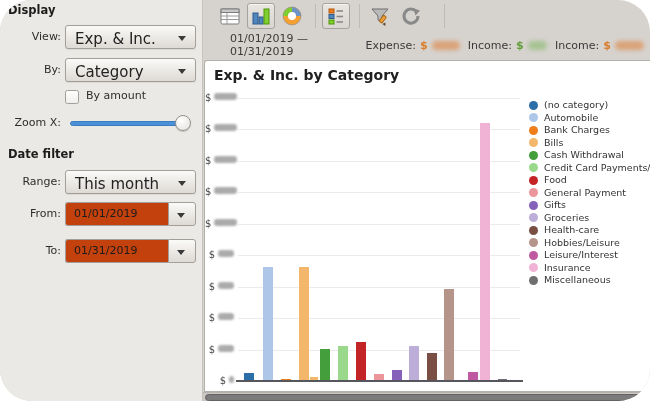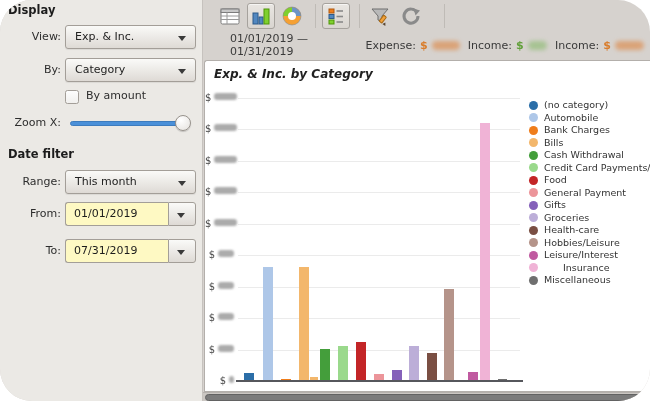--- a/index.html
+++ b/index.html
@@ -10,32 +10,32 @@
   
   .sidebar { position:absolute; left:0; top:0; width:203px; height:401px;
              background:#ebe9e5; border-right:1px solid #c6c2be; }
   .section-label { position:absolute; left:8px; font-weight:bold; font-size:11.5px; color:#1c1c1c; }
   .srow { position:absolute; left:0; width:203px; height:24px; }
   .srow .flabel { position:absolute; left:0; top:0; width:61px; height:24px; line-height:24px;
                   text-align:right; color:#2d2d2d; }
   .combo { position:absolute; left:65px; top:0; width:131px; height:24px;
            background:linear-gradient(#fafaf8,#dedad5); border:1px solid #a39e98; border-radius:3px;
            box-shadow:0 1px 1px rgba(0,0,0,.07); cursor:default; }
-  .combo .val { position:absolute; left:9px; top:4px; font-size:11px; color:#222; }
+  .combo .val { position:absolute; left:9px; top:4px; font-size:15px; color:#222; }
   .tri { position:absolute; right:9px; top:10px; width:0; height:0;
          border-left:4px solid transparent; border-right:4px solid transparent; border-top:5px solid #3a3a3a; }
   .checkbox { position:absolute; left:65px; top:4px; width:14px; height:14px;
               background:linear-gradient(#fdfdfd,#f1f0ee); border:1px solid #a39e98; border-radius:2.5px; }
   .cblabel { position:absolute; left:86px; top:3px; }
   .slider-track { position:absolute; left:70px; top:10px; width:118px; height:5px;
                   background:#4a90d9; border:1px solid #3d7cbe; border-radius:3px; }
   .slider-handle { position:absolute; left:175px; top:4px; width:16px; height:16px; border-radius:50%;
                    background:radial-gradient(circle at 35% 30%, #ffffff, #e4e1dd); border:1px solid #97928c;
                    box-shadow:0 1px 1px rgba(0,0,0,.18); }
-  .dentry { position:absolute; left:65px; top:0; width:103px; height:24px; background:#fef9c3;
+  .dentry { position:absolute; left:65px; top:0; width:103px; height:24px; background:#c2410c;
             border:1px solid #a39e98; border-right:none; border-radius:3px 0 0 3px; }
   .dentry .val { position:absolute; left:8px; top:4px; color:#1c1c1c; }
   .dbtn { position:absolute; left:168px; top:0; width:28px; height:24px;
           background:linear-gradient(#fafaf8,#dedad5); border:1px solid #a39e98; border-radius:0 3px 3px 0; }
 
   
   .main { position:absolute; left:203px; top:0; width:447px; height:401px; }
   .toolbar { position:absolute; left:0; top:0; width:447px; height:32px; display:flex; align-items:center; padding-left:13px; }
   .tbtn { width:28px; height:26px; margin-right:3px; border-radius:3px; display:flex; align-items:center; justify-content:center;
           border:1px solid transparent; }
@@ -49,21 +49,21 @@
   .cur { margin-left:4px; font-weight:bold; }
   .cur.exp { color:#d97e2e; } .cur.inc { color:#63a03c; }
   .blob { display:inline-block; height:9px; border-radius:4.5px; margin-left:4px; filter:blur(2px); opacity:.65; }
   .blob.exp { width:32px; background:#dd8a4a; }
   .blob.inc { width:22px; background:#8dbb72; }
   .blob.bal { width:33px; background:#dd8a4a; margin-right:6px; }
 
   
   .panel { position:absolute; left:1px; top:60px; width:446px; height:332px; background:#fff;
            border:1px solid #b3afab; border-right:none; border-radius:3px 0 0 0; overflow:hidden; }
-  .chart-title { position:absolute; left:9px; top:6px; font-size:12px; font-weight:600; color:#212121;font-style:italic; }
+  .chart-title { position:absolute; left:9px; top:6px; font-size:14px; font-weight:600; color:#212121; }
   .gridline { position:absolute; height:1px; background:#ebebeb; }
   .axisline { position:absolute; left:31px; top:319px; width:287px; height:2px; background:#56575c; }
   .ylabel { position:absolute; left:0; width:29px; text-align:right; font-size:10px; color:#4a4a4a; white-space:nowrap; }
   .yblob { display:inline-block; height:7px; border-radius:3px; background:#909090; filter:blur(1.3px); opacity:.75;
            margin-left:3px; vertical-align:1px; }
   .bar { position:absolute; }
   .legend-row { position:absolute; left:324px; height:12px; display:flex; align-items:center; white-space:nowrap; }
   .legend-dot { width:9px; height:9px; border-radius:50%; margin-right:6px; flex:0 0 9px; }
   .legend-text { font-size:9.5px; color:#333; line-height:10px; }
 
@@ -124,21 +124,21 @@
         <span class="val">01/01/2019</span>
       </div>
       <div class="dbtn">
         <span class="tri" style="right:10px"></span>
       </div>
     </div>
 
     <div class="srow" style="top:239px">
       <span class="flabel">To:</span>
       <div class="dentry">
-        <span class="val">07/31/2019</span>
+        <span class="val">01/31/2019</span>
       </div>
       <div class="dbtn">
         <span class="tri" style="right:10px"></span>
       </div>
     </div>
   </aside>
 
   <div class="main">
 
     <div class="toolbar">
@@ -295,21 +295,21 @@
             <span class="legend-text">Health-care</span>
           </div>
           <div class="legend-row" style="top: 175.5px;">
             <span class="legend-dot" style="background: rgb(181, 148, 138);"></span>
             <span class="legend-text">Hobbies/Leisure</span>
           </div>
           <div class="legend-row" style="top: 188px;">
             <span class="legend-dot" style="background: rgb(192, 90, 160);"></span>
             <span class="legend-text">Leisure/Interest</span>
           </div>
-          <div class="legend-row" style="top: 200.5px; gap: 19px;">
+          <div class="legend-row" style="top: 200.5px;">
             <span class="legend-dot" style="background: rgb(240, 179, 214);"></span>
             <span class="legend-text">Insurance</span>
           </div>
           <div class="legend-row" style="top: 213px;">
             <span class="legend-dot" style="background: rgb(111, 111, 111);"></span>
             <span class="legend-text">Miscellaneous</span>
           </div>
         </div>
     </div>
 

